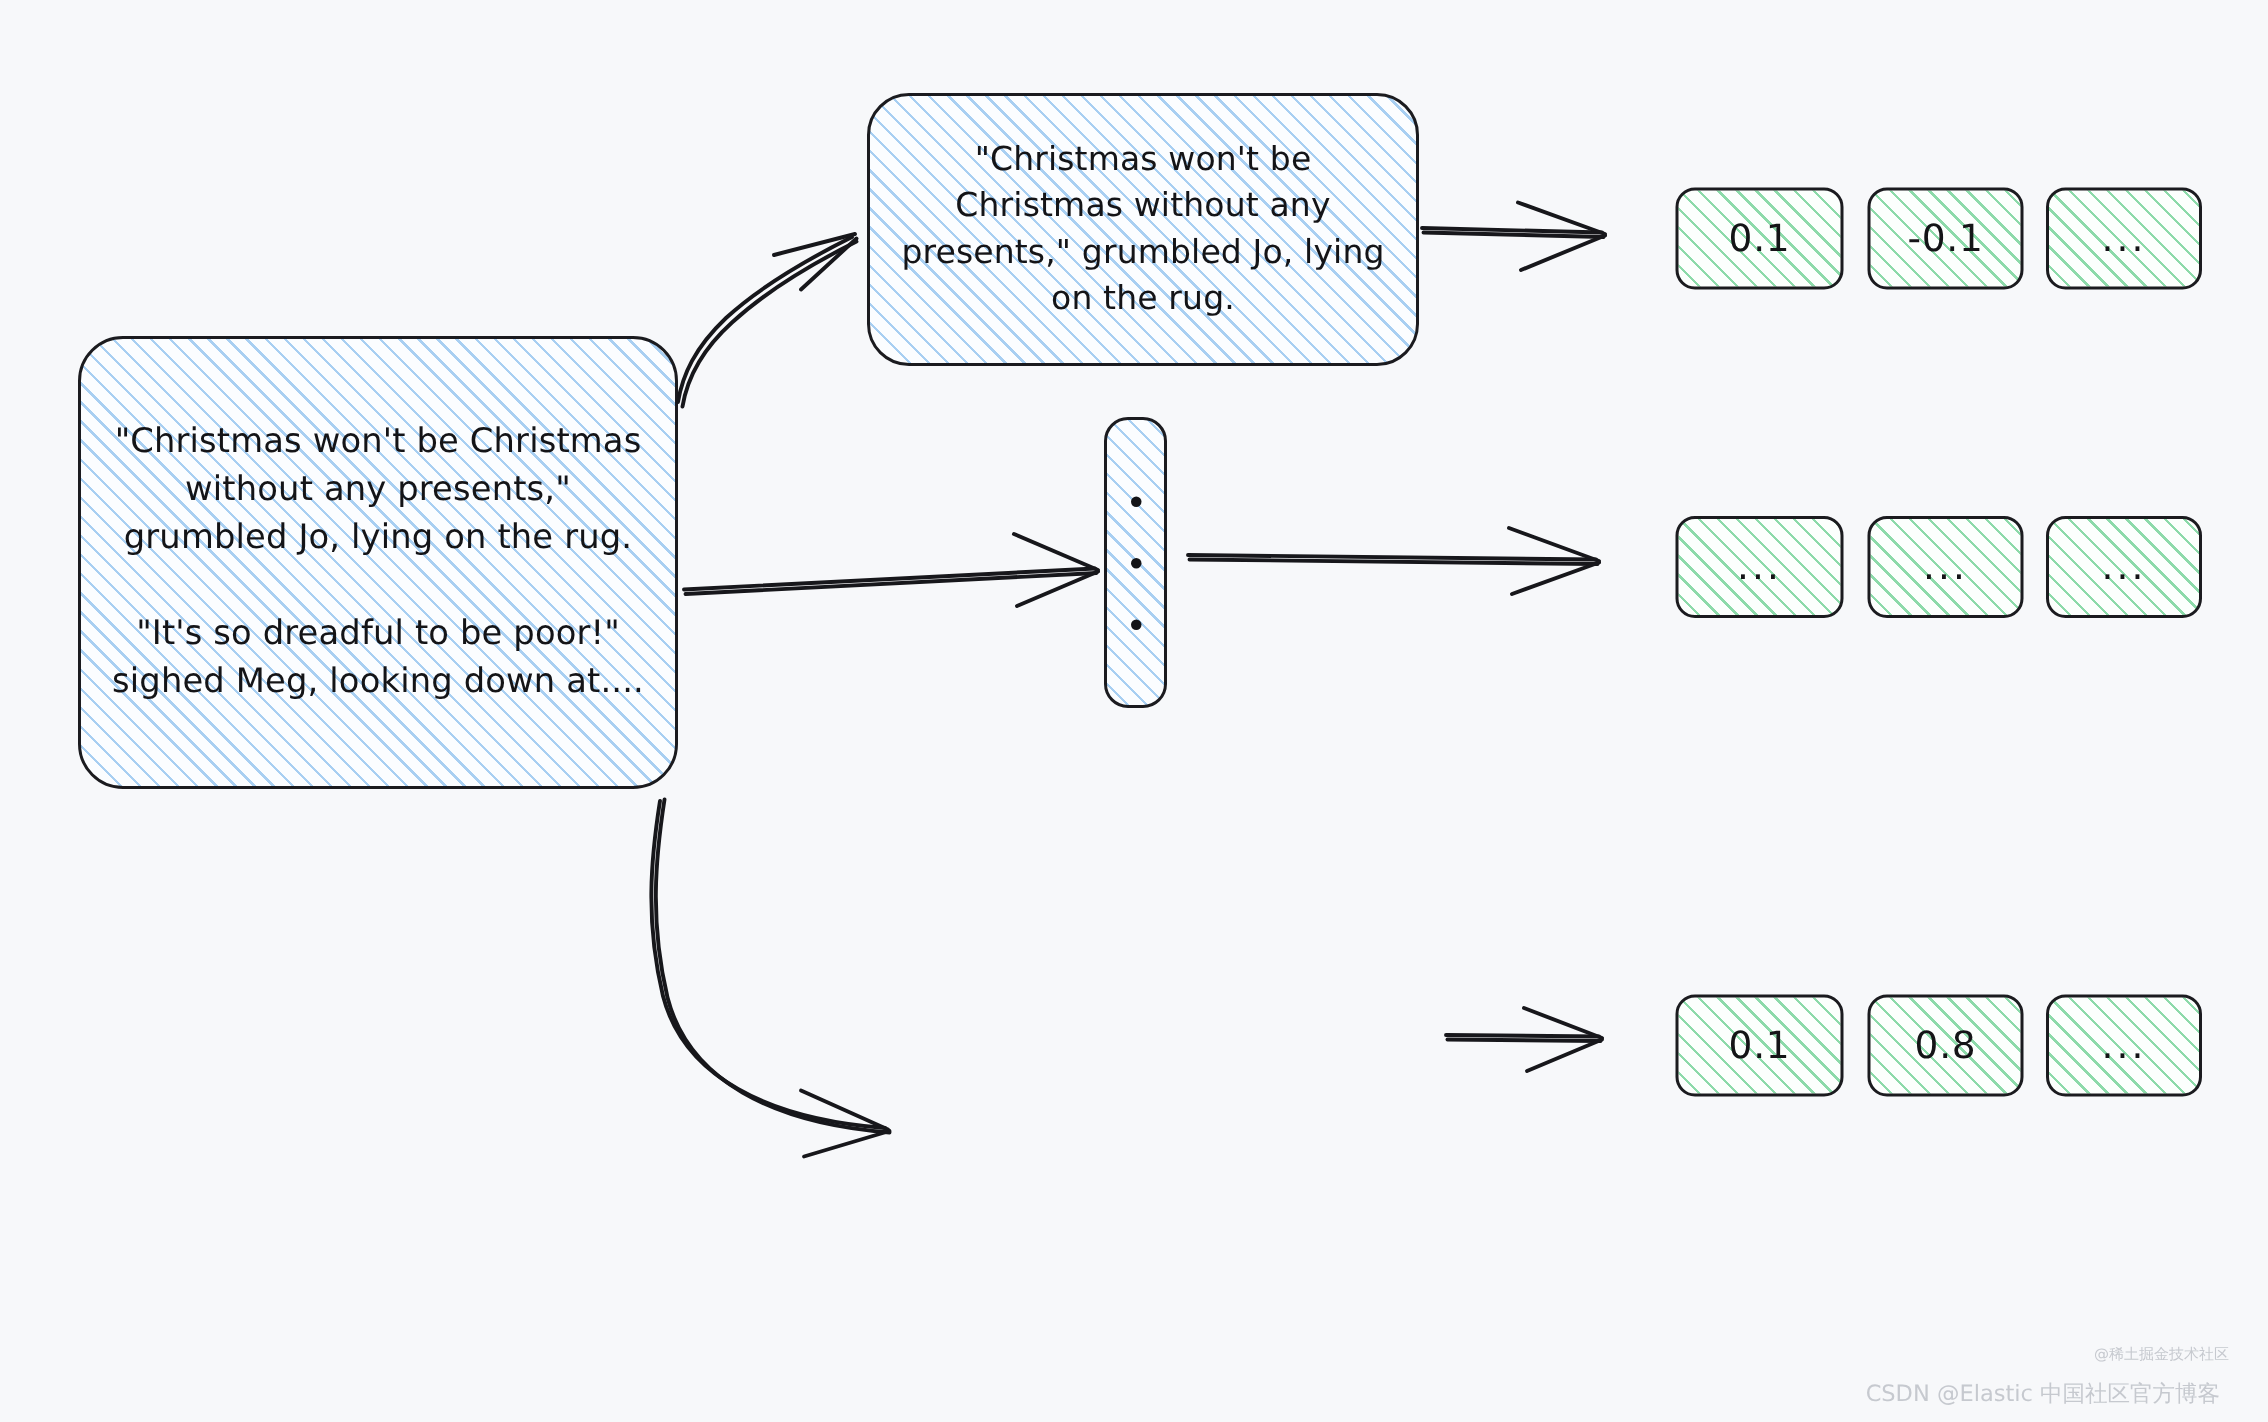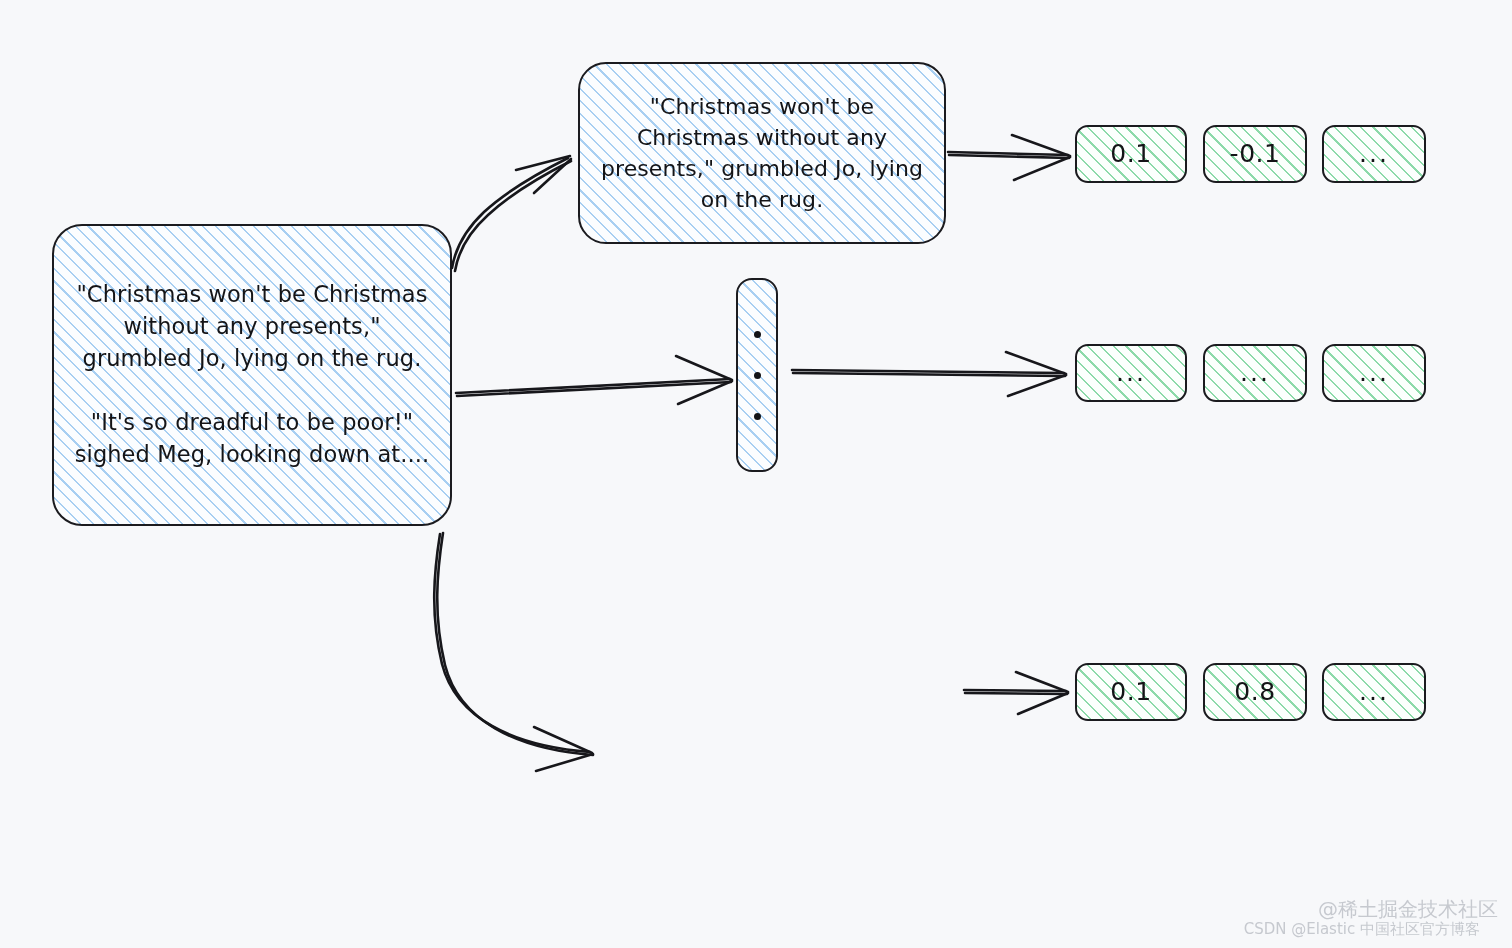--- a/index.html
+++ b/index.html
@@ -62,21 +62,21 @@
   #chunk-1 { left: 578px; top: 62px;  width: 368px; height: 182px; border-radius: 28px; }
   #chunk-1 .node-text { font-size: 22px; }
 
   #chunk-dots { left: 736px; top: 278px; width: 42px; height: 194px; border-radius: 16px; }
   #chunk-dots .dots-v { display: flex; flex-direction: column; gap: 34px; z-index: 2; }
   #chunk-dots .dots-v i { display: block; width: 7px; height: 7px; border-radius: 50%; background: #141417; }
 
   #chunk-3 { left: 596px; top: 494px; width: 366px; height: 384px; border-radius: 28px; }
   #chunk-3 .node-text { font-size: 21.5px; line-height: 1.48; }
 
-  .vec-cell { height: 58px; border-radius: 13px; }
+  .vec-cell { height: 68px; border-radius: 13px; margin-left: 42px; }
   .vec-cell .node-text { font-size: 25px; letter-spacing: 0.5px; }
   .vec-cell.ell .node-text { font-size: 25px; letter-spacing: 2px; }
 
   .row-a .vec-cell:nth-child(1), .row-b .vec-cell:nth-child(1), .row-c .vec-cell:nth-child(1) { left: 1075px; width: 112px; }
   .row-a .vec-cell:nth-child(2), .row-b .vec-cell:nth-child(2), .row-c .vec-cell:nth-child(2) { left: 1203px; width: 104px; }
   .row-a .vec-cell:nth-child(3), .row-b .vec-cell:nth-child(3), .row-c .vec-cell:nth-child(3) { left: 1322px; width: 104px; }
 
   
   #arrows {
     position: absolute;
@@ -88,21 +88,21 @@
   #arrows path { fill: none; stroke: #17171b; stroke-width: 2.6px; stroke-linecap: round; stroke-linejoin: round; }
 
   
   .watermark {
     position: absolute;
     color: #c6c9cf;
     font-family: "DejaVu Sans", sans-serif;
     white-space: nowrap;
     z-index: 8;
   }
-  #watermark-top { right: 14px; top: 896px; font-size: 20px; }
+  #watermark-top { right: 26px; top: 896px; font-size: 10px; }
   #watermark-bottom { right: 32px; top: 920px; font-size: 15px; }
 </style>
 </head>
 <body>
 
 <div id="canvas">
 
   <svg id="arrows" viewBox="0 0 1512 948">
 
     <g>

